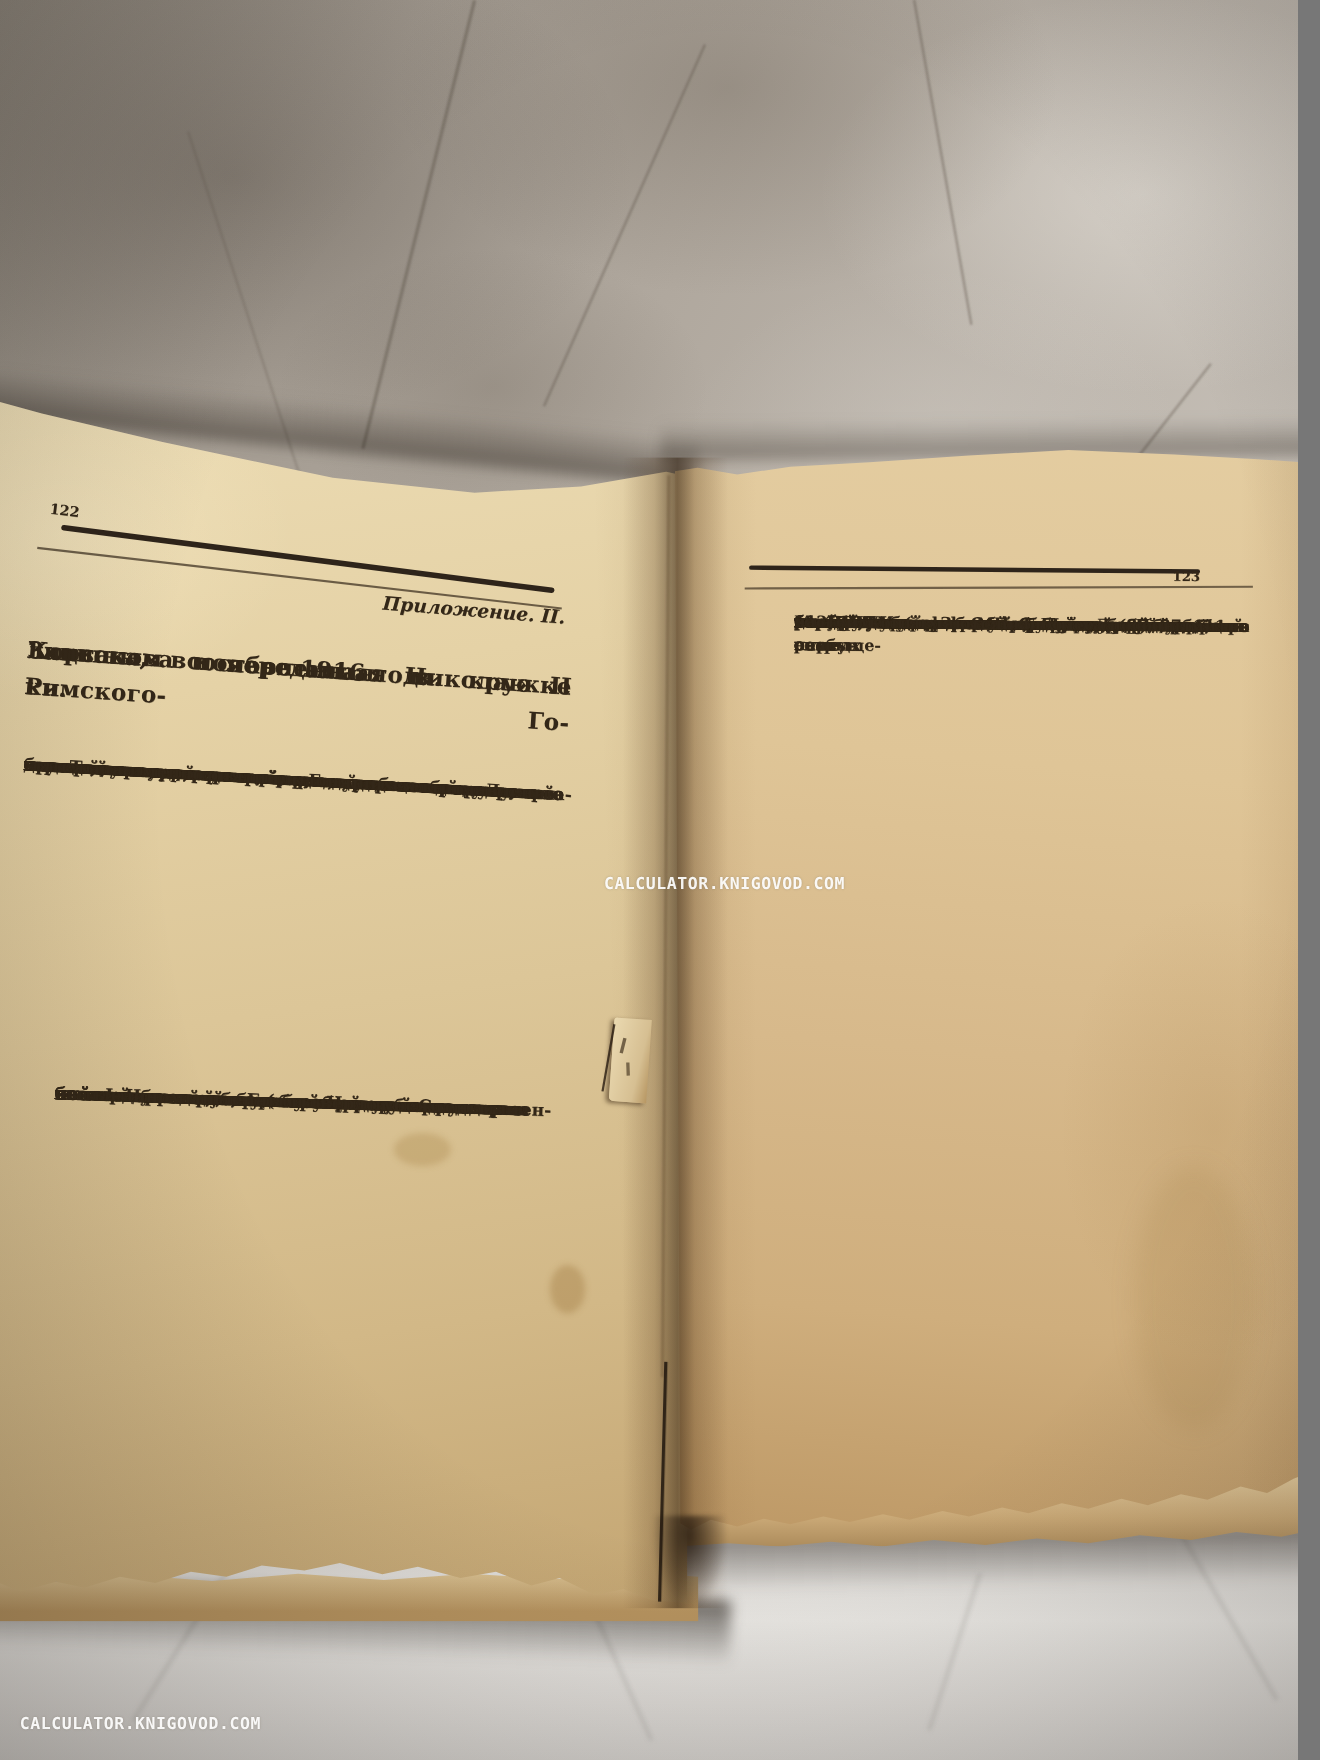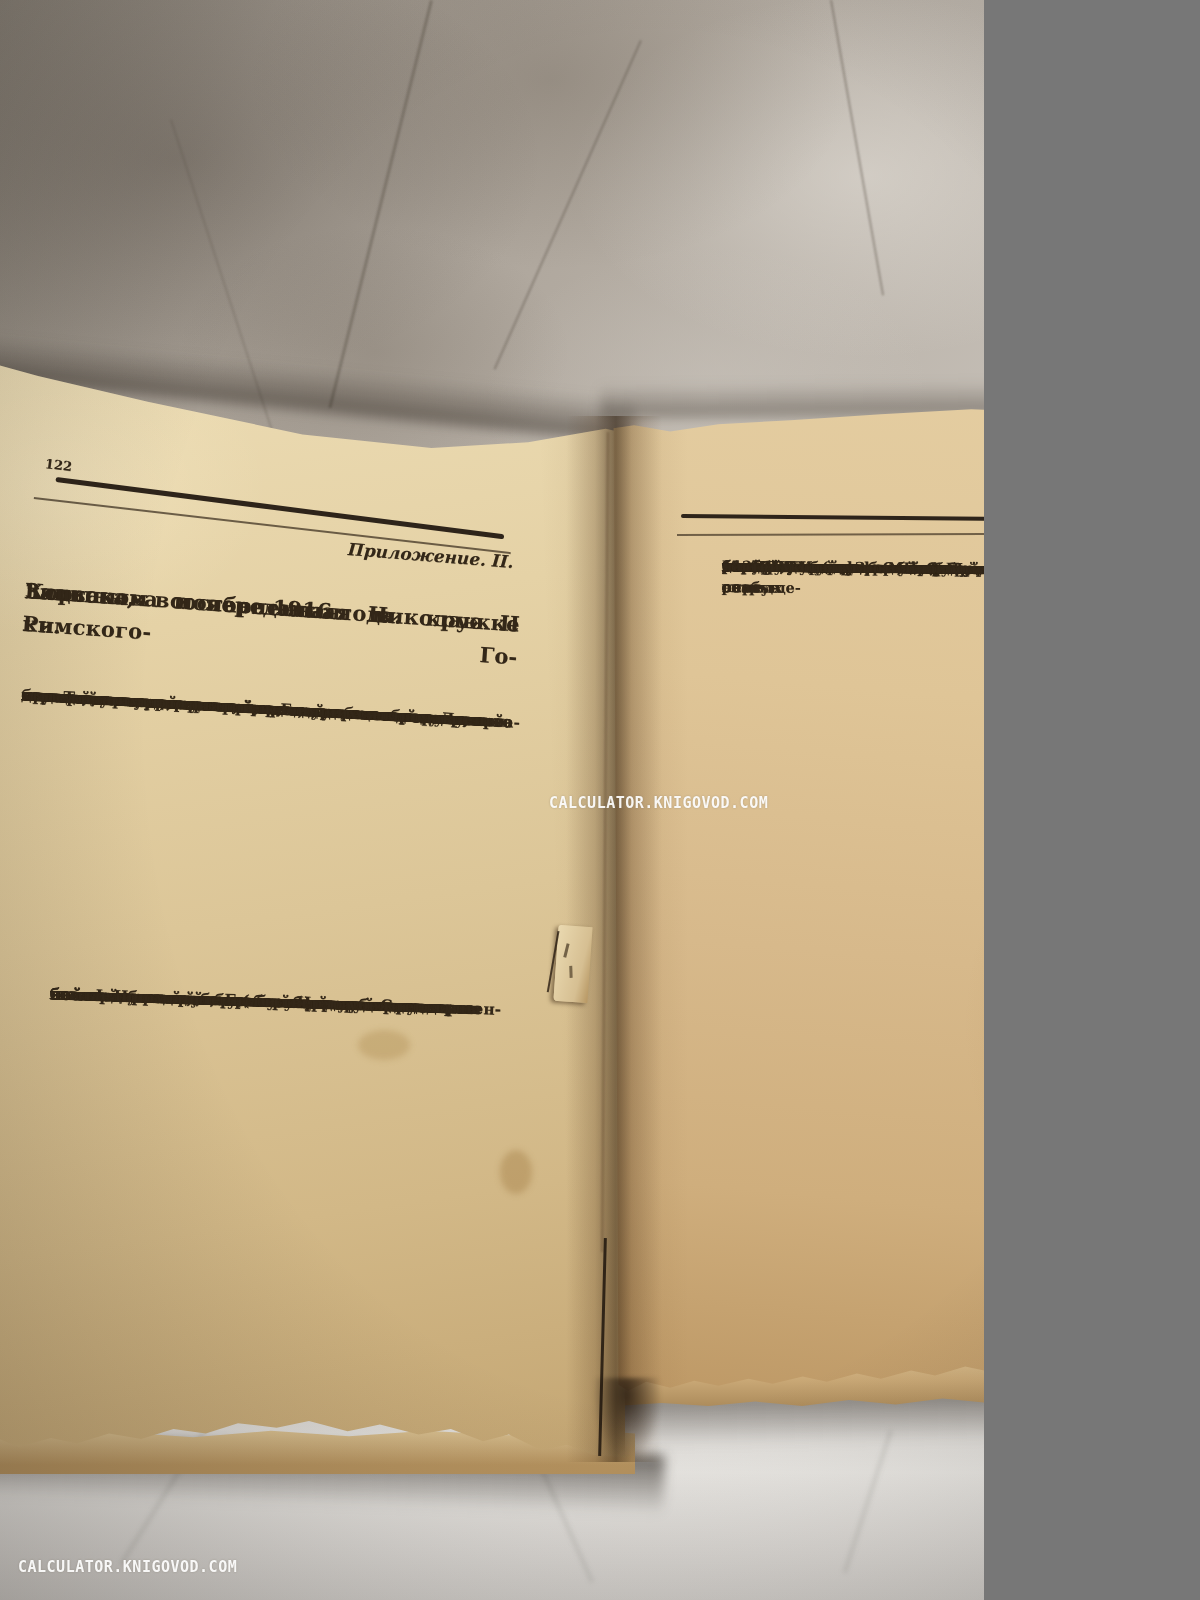--- a/index.html
+++ b/index.html
@@ -1,16 +1,16 @@
 <!DOCTYPE html>
 <html><head>
 <meta charset="utf-8">
 <style>
   html,body{margin:0;padding:0;background:#777;}
-  .scene{position:relative;width:984px;height:1600px;overflow:hidden;
+  .scene{position:relative;width:1180px;height:1600px;overflow:hidden;
     font-family:"DejaVu Serif","Liberation Serif",serif;
     background-image:
       radial-gradient(ellipse 520px 320px at 18% 10%, rgba(70,62,54,.32), transparent 70%),
       radial-gradient(ellipse 430px 270px at 56% 5%, rgba(96,86,74,.30), transparent 70%),
       radial-gradient(ellipse 420px 260px at 88% 11%, rgba(232,228,221,.50), transparent 70%),
       radial-gradient(ellipse 320px 220px at 72% 25%, rgba(212,207,200,.38), transparent 70%),
       radial-gradient(ellipse 280px 180px at 38% 22%, rgba(88,78,66,.22), transparent 70%),
       linear-gradient(115deg,#8f887e 0%,#a29a90 18%,#b0a89e 38%,#bdb6ad 58%,#c8c2ba 78%,#c2bcb4 100%);}
   .scene *{position:absolute;box-sizing:border-box;}
   .vein{background:rgba(92,82,70,.45);filter:blur(1.2px);transform-origin:0 0;}

